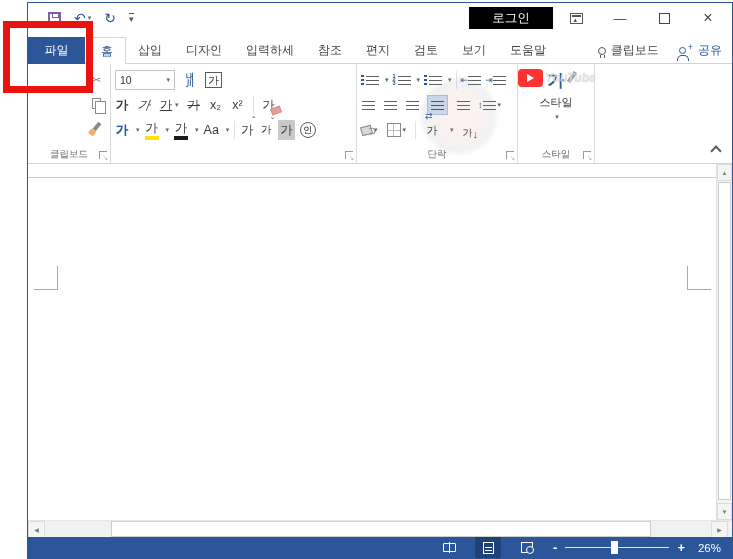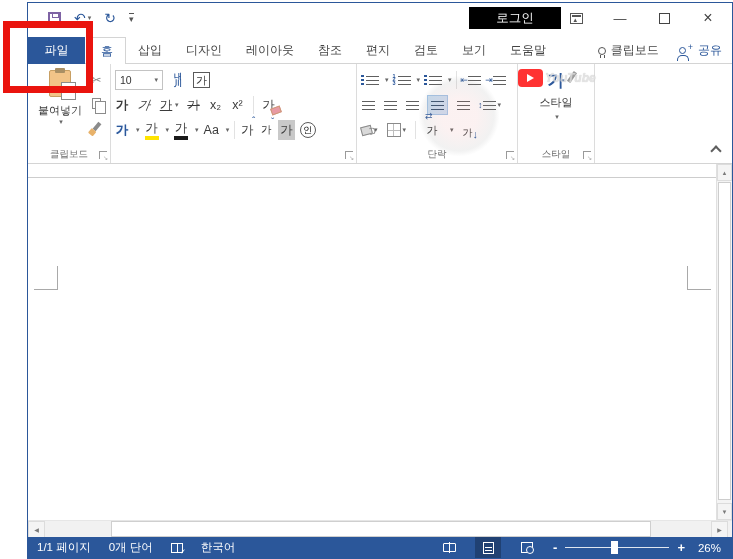--- a/index.html
+++ b/index.html
@@ -17,21 +17,21 @@
   
   .titlebar { position:absolute; left:0; top:0; right:0; height:30px; background:#fff; }
   .qat { position:absolute; left:20px; top:0; height:30px; display:flex; align-items:center; gap:13px; }
   .qbtn { display:flex; align-items:center; color:#2b579a; font-size:14px; cursor:default; }
   .floppy { width:13px; height:12px; border:2px solid #7e63a4; position:relative; }
   .floppy::before { content:""; position:absolute; top:-1px; left:2px; width:5px; height:4px; border:1px solid #7e63a4; border-top:none; }
   .tinydrop { font-size:7px; color:#666; margin-left:2px; }
   .qat-more { font-size:9px; color:#555; border-top:1px solid #555; line-height:8px; padding-top:1px; }
   .wtitle { position:absolute; left:200px; right:200px; top:0; height:30px;
     display:flex; align-items:center; justify-content:center; font-size:12.5px; color:#3b3b3b; }
-  .login { position:absolute; left:441px; top:4px; width:92px; height:22px; background:#000;
+  .login { position:absolute; left:441px; top:4px; width:84px; height:22px; background:#000;
     color:#fff; font-size:12.5px; display:flex; align-items:center; justify-content:center;text-align:center; }
   .wctrl { position:absolute; right:2px; top:0; height:30px; display:flex; }
   .wc { width:44px; height:30px; display:flex; align-items:center; justify-content:center; color:#444; font-size:13px; }
   .ribdisp { width:13px; height:11px; border:1px solid #555; position:relative; }
   .ribdisp::before { content:""; position:absolute; top:1px; left:1px; right:1px; height:2px; background:#555; }
   .ribdisp::after { content:"▴"; position:absolute; top:2px; left:3px; font-size:7px; color:#555; }
   .maxbox { width:11px; height:11px; border:1px solid #444; }
 
   
   .tabbar { position:absolute; left:0; top:30px; right:0; height:31px; background:#fff; border-bottom:1px solid #d4d4d4; }
@@ -77,21 +77,21 @@
   .copyico { width:9px; height:11px; border:1px solid #8b8b8b; background:#fff; position:relative; }
   .copyico::before { content:""; position:absolute; left:2px; top:2px; width:9px; height:11px; border:1px solid #8b8b8b; background:#fff; }
   .brushico { width:4px; height:9px; background:#8b8b8b; transform:rotate(40deg); position:relative; }
   .brushico::after { content:""; position:absolute; left:-1px; bottom:-6px; width:6px; height:6px; background:#e8b26a; border-radius:1px; }
 
   
   .g-font { width:246px; }
   .combo { height:20px; border:1px solid #c3c3c3; background:#fff; display:flex; align-items:center;
     font-size:10.5px; color:#333; padding:0 4px; justify-content:space-between; flex:none; }
   .combo .drop { margin-left:4px; }
-  .c-name { width:146px; } .c-size { width:48px;text-align:center; }
+  .c-name { width:146px; } .c-size { width:60px;text-align:center; }
   .phonetic { display:flex; flex-direction:column; line-height:7px; font-size:8px; color:#2b579a; font-weight:bold; text-align:center; }
   .boxchar { border:1px solid #5a5a5a; padding:0 2px; font-size:11px; line-height:14px; }
   .b { font-weight:bold; } .i { font-style:italic; transform:skewX(-8deg); }
   .u { text-decoration:underline; } .st { text-decoration:line-through; }
   .clearf { position:relative; }
   .clearf::after { content:""; position:absolute; right:-5px; bottom:1px; width:8px; height:5px; background:#e89aa4; border:1px solid #c97; transform:rotate(-20deg); }
   .fx { color:#2b579a; font-weight:bold; text-shadow:0 0 1px #9cb9e0; }
   .hl { border-bottom:4px solid #ffe400; line-height:12px; }
   .fc { border-bottom:4px solid #1a1a1a; line-height:12px; }
   .grow::after { content:"ˆ"; position:absolute; top:-4px; right:-1px; color:#2b579a; font-size:10px; }
@@ -217,21 +217,21 @@
           </span>
       </div>
     </div>
 
     <div class="tabbar">
       <div class="file-tab">파일</div>
       <div class="tabs">
         <span class="tab active">홈</span>
         <span class="tab">삽입</span>
         <span class="tab">디자인</span>
-        <span class="tab">레이아웃</span>
+        <span class="tab">입력하세</span>
         <span class="tab">참조</span>
         <span class="tab">편지</span>
         <span class="tab">검토</span>
         <span class="tab">보기</span>
         <span class="tab">도움말</span>
       </div>
       <div class="tabs-right">
         <span class="tellme">
             <span class="bulb"></span>
             <span>클립보드</span>
@@ -240,25 +240,20 @@
             <span class="person"></span>
             <span class="person-plus">+</span>
             <span>공유</span>
           </span>
       </div>
     </div>
 
     <div class="ribbon">
 
       <div class="group g-clip">
-        <div class="paste">
-          <span class="clipico"></span>
-          <span>붙여넣기</span>
-          <span class="drop">▾</span>
-        </div>
         <div class="clipcol">
           <span class="cbsm">
               <span>✂</span>
             </span>
           <span class="cbsm">
               <span class="copyico"></span>
             </span>
           <span class="cbsm">
               <span class="brushico"></span>
             </span>
@@ -439,26 +434,20 @@
       <span class="hbtn" style="left:0;">
           <span>◀</span>
         </span>
       <span class="hthumb"></span>
       <span class="hbtn" style="right:4px;">
           <span>▶</span>
         </span>
     </div>
 
     <div class="status">
-      <div class="st-left">
-        <span>1/1 페이지</span>
-        <span>0개 단어</span>
-        <span class="bookck"></span>
-        <span>한국어</span>
-      </div>
       <div class="st-right">
         <span class="vbtn">
             <span class="ico-read"></span>
           </span>
         <span class="vbtn sel">
             <span class="ico-print"></span>
           </span>
         <span class="vbtn">
             <span class="ico-web"></span>
           </span>

